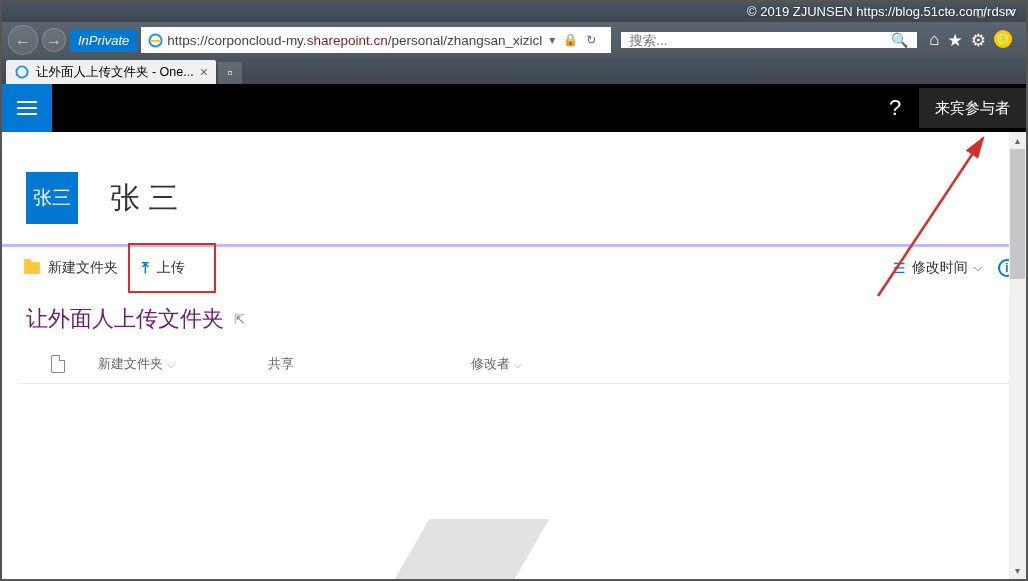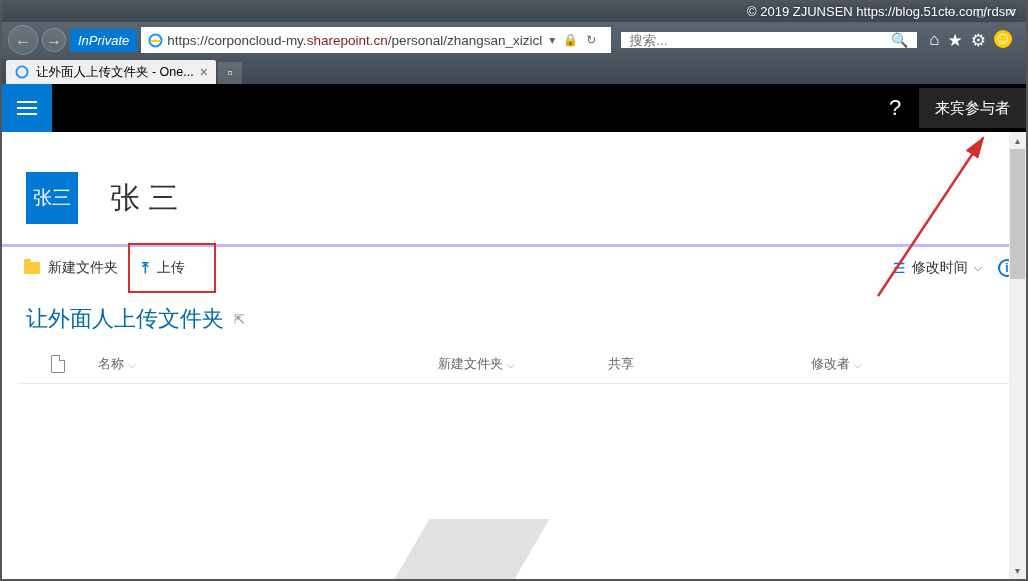--- a/index.html
+++ b/index.html
@@ -51,21 +51,21 @@
     .folder-icon { width: 16px; height: 12px; background: #ffc83d; border-radius: 1px; position: relative; }
     .folder-icon::before { content: ''; position: absolute; top: -3px; left: 0; width: 7px; height: 3px; background: #ffc83d; border-radius: 1px 1px 0 0; }
     .upload-icon { color: #0078d4; font-size: 15px; font-weight: bold; }
     .highlight-box { position: absolute; border: 2px solid #d4302b; left: 126px; top: -4px; width: 88px; height: 50px; pointer-events: none; }
     .cmdbar-right { margin-left: auto; display: flex; align-items: center; gap: 16px; }
     .view-opts { display: flex; align-items: center; gap: 6px; font-size: 14px; color: #333; cursor: pointer; }
     .view-lines { color: #0078d4; font-size: 14px; }
     .info-circle { width: 18px; height: 18px; border: 2px solid #0078d4; border-radius: 50%; display: flex; align-items: center; justify-content: center; color: #0078d4; font-size: 12px; font-weight: bold; cursor: pointer; }
     
     .folder-title-row { display: flex; align-items: center; gap: 10px; padding: 16px 24px 10px; }
-    .folder-title { font-size: 22px; color: #0369a1; font-weight: 400; }
+    .folder-title { font-size: 22px; color: #701a75; font-weight: 400; }
     .share-icon { color: #888; font-size: 13px; }
     
     .table-wrap { padding: 0 16px; }
     .table-head { display: flex; align-items: center; height: 40px; border-bottom: 1px solid #eaeaea; font-size: 13px; color: #666; }
     .col-icon { width: 80px; display: flex; justify-content: center; }
     .file-glyph { width: 14px; height: 18px; border: 1.5px solid #888; border-radius: 1px; position: relative; }
     .file-glyph::after { content: ''; position: absolute; top: -1px; right: -1px; width: 5px; height: 5px; background: #fff; border-left: 1.5px solid #888; border-bottom: 1.5px solid #888; }
     .col-name { width: 340px; }
     .col-time { width: 170px; }
     .col-share { width: 175px; }
@@ -180,23 +180,20 @@
   <div class="folder-title-row">
     <div class="folder-title">让外面人上传文件夹</div>
     <span class="share-icon">⇱</span>
   </div>
 
   <div class="table-wrap">
     <div class="table-head">
       <div class="col-icon">
         <div class="file-glyph"></div>
       </div>
-      <div class="col-name">
-        <span>名称</span><span class="col-sort">⌵</span>
-      </div>
       <div class="col-time">
         <span>新建文件夹</span><span class="col-sort">⌵</span>
       </div>
       <div class="col-share">
         <span>共享</span>
       </div>
       <div class="col-author">
         <span>修改者</span><span class="col-sort">⌵</span>
       </div>
     </div>

